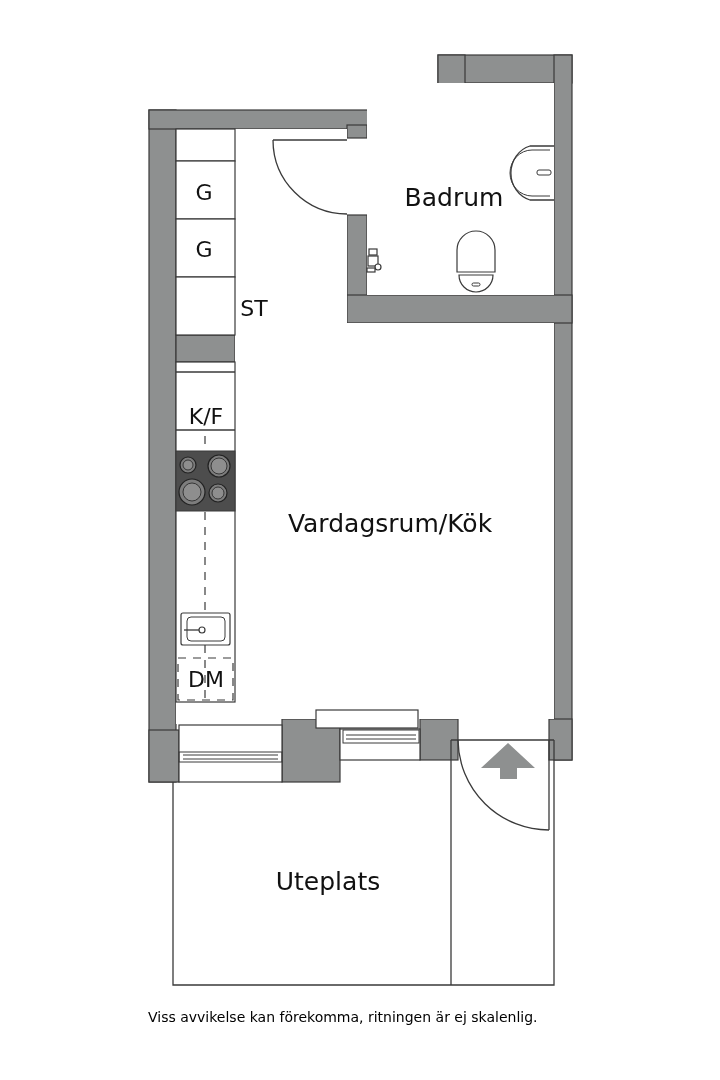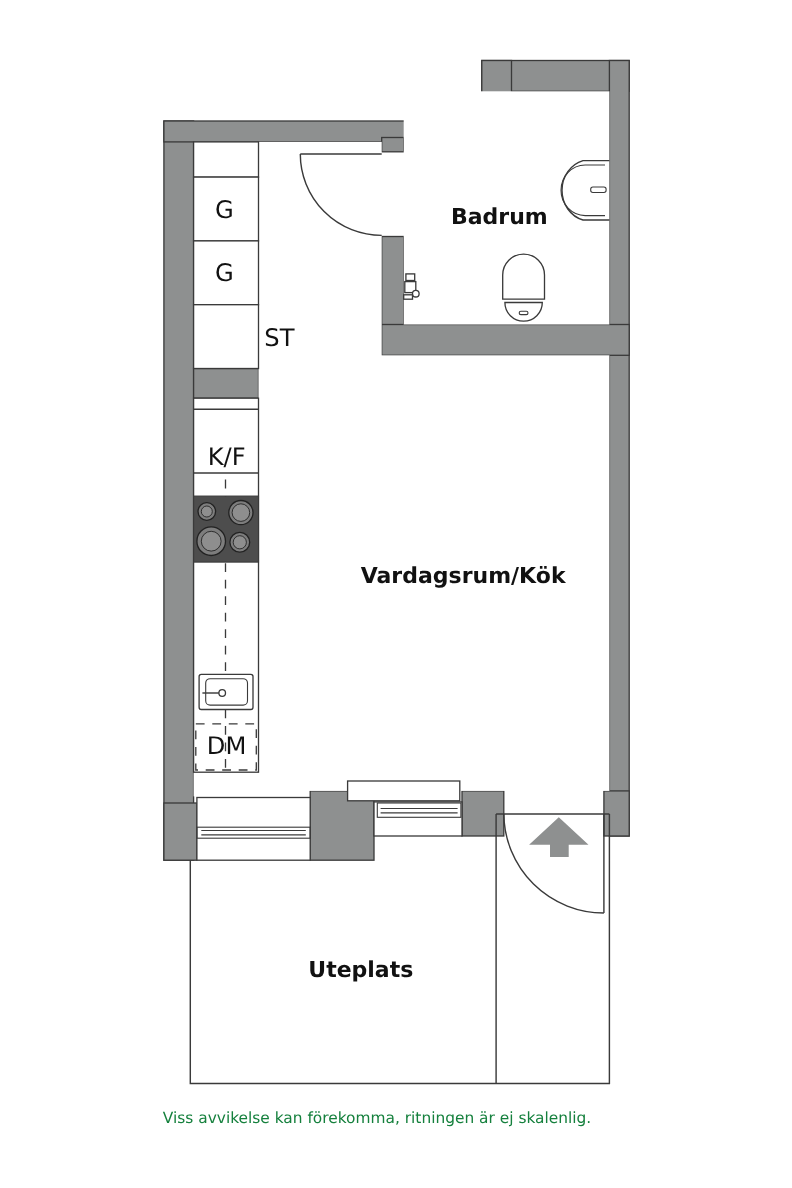--- a/index.html
+++ b/index.html
@@ -5,23 +5,23 @@
   html, body { margin: 0; padding: 0; background: #ffffff; }
   body { width: 720px; height: 1080px; position: relative; overflow: hidden;
          font-family: "DejaVu Sans", "Liberation Sans", sans-serif; }
   #plan { position: absolute; left: 0; top: 0; width: 720px; height: 1080px; }
   .wall { fill: #8e9090; stroke: #3a3a3a; stroke-width: 1.2; }
   .line { fill: none; stroke: #3a3a3a; stroke-width: 1.3; }
   .thin { fill: none; stroke: #3a3a3a; stroke-width: 1; }
   .white { fill: #ffffff; stroke: #3a3a3a; stroke-width: 1.2; }
   .dash { fill: none; stroke: #3a3a3a; stroke-width: 1.2; stroke-dasharray: 8 7; }
   .label { position: absolute; color: #111; white-space: nowrap; transform: translate(-50%, -50%); }
-  .room-label { font-size: 20px; font-weight: bold; }
+  .room-label { font-size: 25px; }
   .unit-label { font-size: 22px; }
-  .disclaimer { position: absolute; left: 148px; top: 1009px; font-size: 14px; color: #15803d; }
+  .disclaimer { position: absolute; left: 148px; top: 1009px; font-size: 14px; color: #000000; }
 </style>
 </head>
 <body>
 
 <svg id="plan" viewBox="0 0 720 1080" xmlns="http://www.w3.org/2000/svg">
 
   <g>
 
     <rect class="wall" x="149" y="110" width="27" height="672"></rect>
 
@@ -134,21 +134,21 @@
   <g>
     <line class="line" x1="451" y1="740" x2="554" y2="740"></line>
     <line class="line" x1="549" y1="740" x2="549" y2="830"></line>
     <path class="line" d="M458,740 A91,91 0 0 0 549,830"></path>
   </g>
 
   <path d="M508,743 L535,768 L517,768 L517,779 L500,779 L500,768 L481,768 Z" fill="#8e9090"></path>
 </svg>
 
 <div class="label room-label" style="left:454px; top:197px;">Badrum</div>
-<div class="label room-label" style="left:421px; top:523px;">Vardagsrum/Kök</div>
+<div class="label room-label" style="left:390px; top:523px;">Vardagsrum/Kök</div>
 <div class="label room-label" style="left:328px; top:881px;">Uteplats</div>
 
 <div class="label unit-label" style="left:204px; top:192px;">G</div>
 <div class="label unit-label" style="left:204px; top:249px;">G</div>
 <div class="label unit-label" style="left:206px; top:308px;margin-left:48px;">ST</div>
 <div class="label unit-label" style="left:206px; top:416px;">K/F</div>
 <div class="label unit-label" style="left:206px; top:679px;">DM</div>
 
 <div class="disclaimer">Viss avvikelse kan förekomma, ritningen är ej skalenlig.</div>
 

